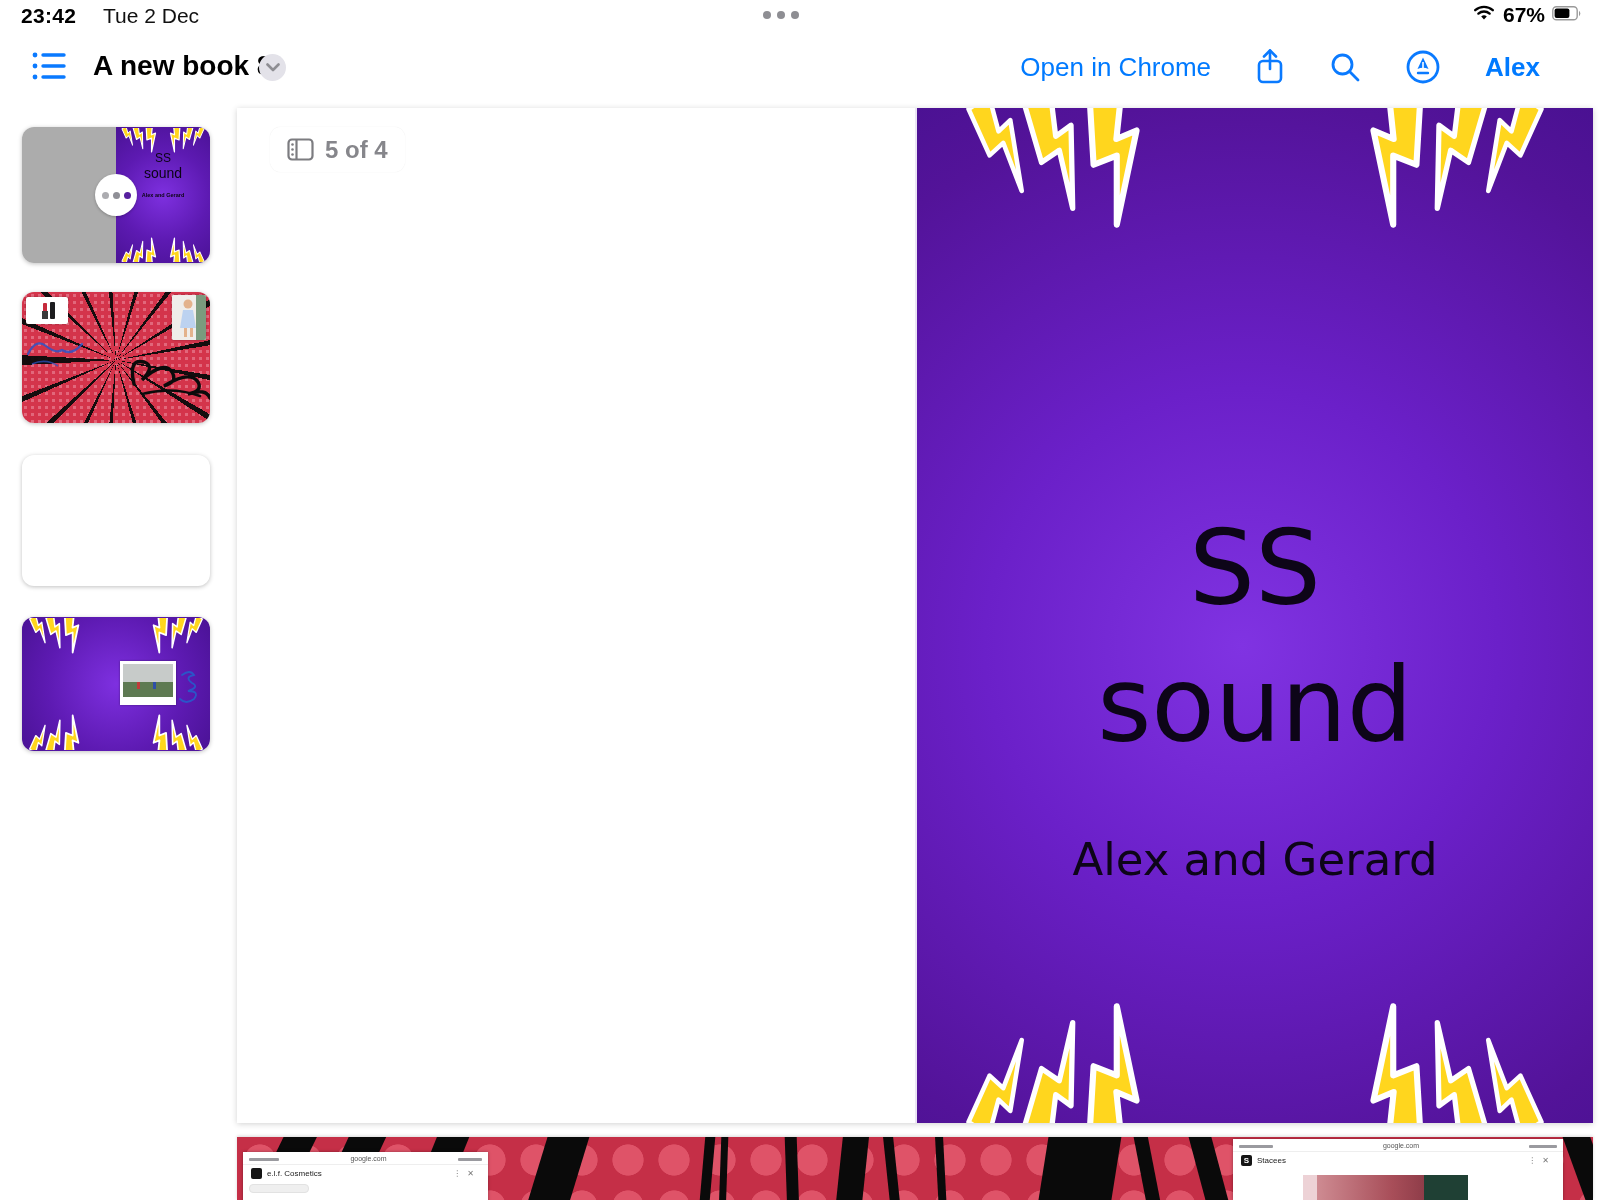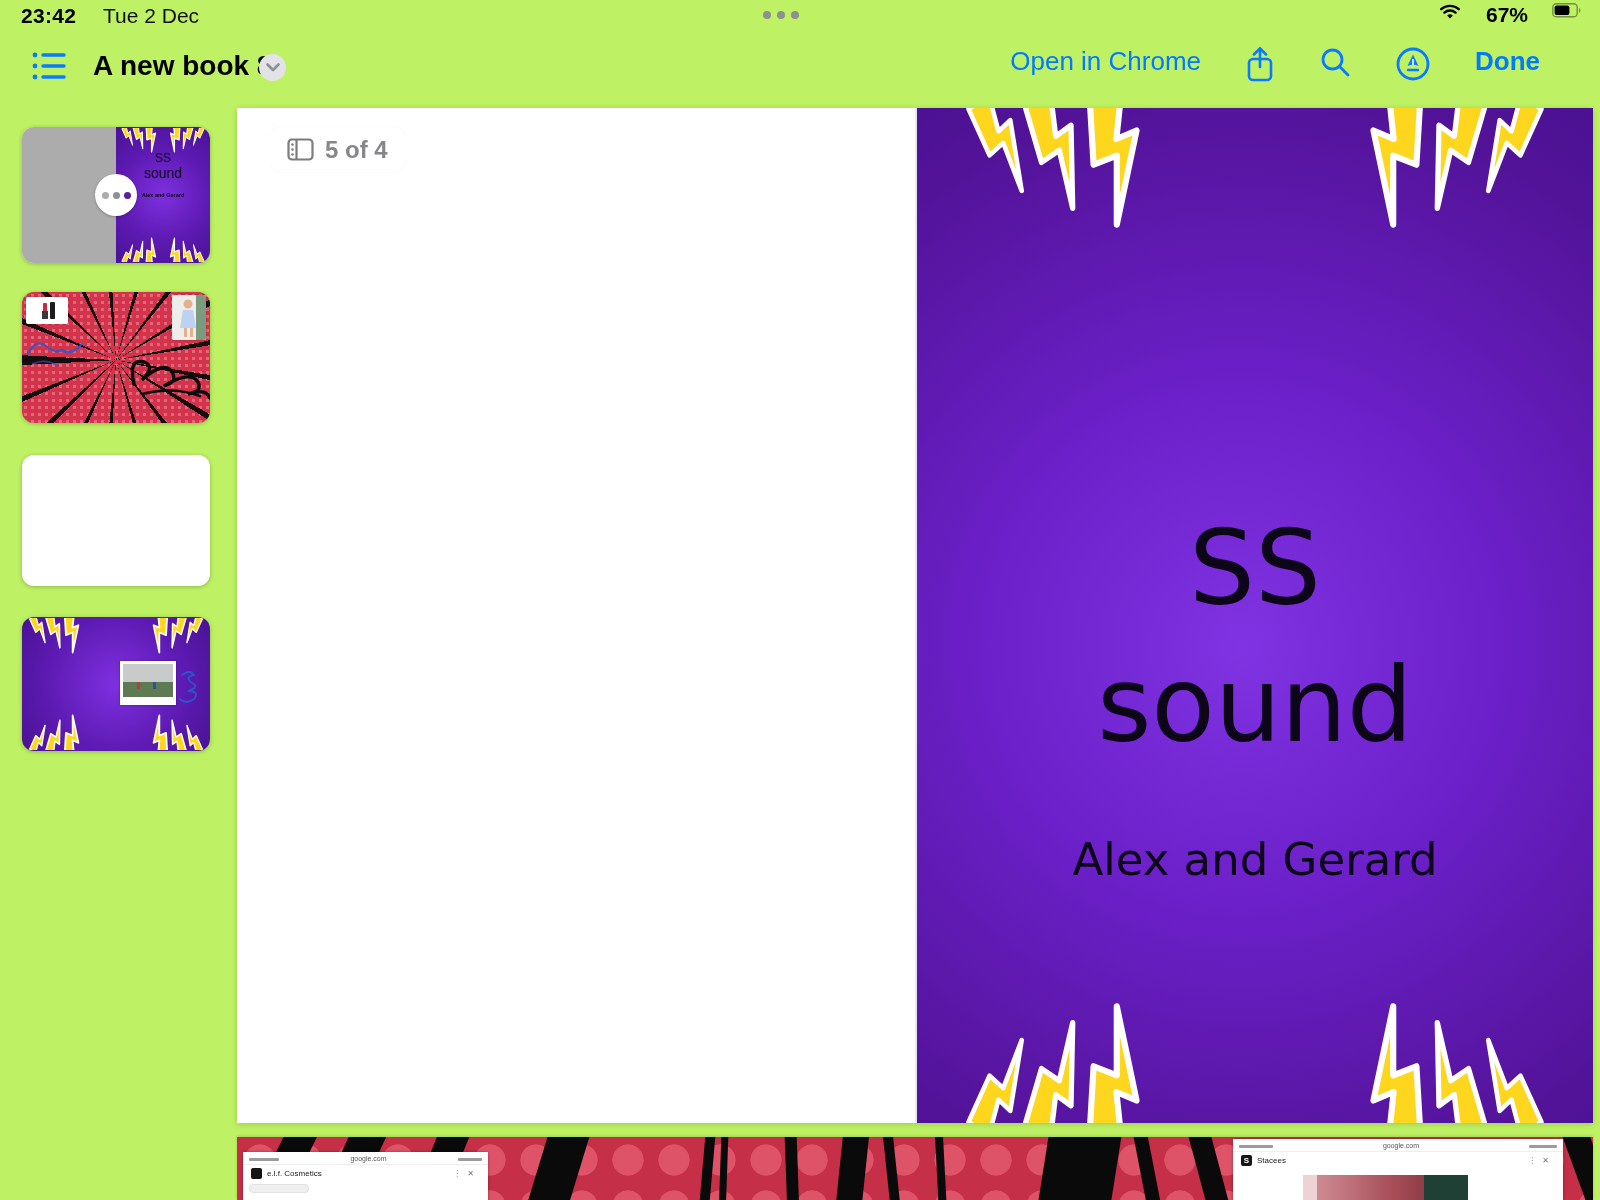--- a/index.html
+++ b/index.html
@@ -1,37 +1,37 @@
 <!DOCTYPE html>
 <html><head>
 <meta charset="utf-8">
 <style>
   * { margin:0; padding:0; box-sizing:border-box; }
   html,body { background:#e9e9ee; }
   .stage {
     position:relative; width:1600px; height:1200px; overflow:hidden;
-    background:#bef264; font-family:"Liberation Sans", sans-serif; color:#000;
+    background:#ffffff; font-family:"Liberation Sans", sans-serif; color:#000;
   }
 
   
   .sb-time { position:absolute; left:21px; top:4px; font-size:21px; font-weight:700; letter-spacing:.3px; }
   .sb-date { position:absolute; left:103px; top:4px; font-size:21px; font-weight:400; color:#111; }
   .sb-dots { position:absolute; left:763px; top:11px; display:flex; gap:6px; }
   .sb-dots span { width:8px; height:8px; border-radius:50%; background:#8E8E93; }
-  .sb-right { position:absolute; right:18px; top:3px; display:flex; align-items:flex-start; gap:24px; }
+  .sb-right { position:absolute; right:18px; top:3px; display:flex; align-items:center; gap:7px; }
   .sb-batt-txt { font-size:21px; font-weight:600; }
 
   
   .toc-btn { position:absolute; left:30px; top:47px; width:38px; height:38px; cursor:pointer; }
   .book-title { position:absolute; left:93px; top:50px; font-size:28px; font-weight:700; }
   .title-chevron {
     position:absolute; left:259px; top:54px; width:27px; height:27px; border-radius:50%;
     background:#E3E2E9; display:flex; align-items:center; justify-content:center; cursor:pointer;
   }
-  .tb-right { position:absolute; right:60px; top:46px; height:42px; display:flex; align-items:flex-start; gap:44px; }
+  .tb-right { position:absolute; right:60px; top:46px; height:42px; display:flex; align-items:center; gap:44px; }
   .link-blue { color:#007AFF; font-size:26px; cursor:pointer; text-decoration:none; }
   .done { font-weight:700; }
   .icon-btn { cursor:pointer; display:flex; align-items:center; }
 
   
   .thumb {
     position:absolute; left:22px; width:188px; border-radius:12px; overflow:hidden;
     box-shadow:0 1px 4px rgba(0,0,0,.25); cursor:pointer; background:#fff;
   }
   .t1 { top:127px; height:136px; display:flex; }
@@ -209,21 +209,21 @@
       </svg>
     </span>
     <span class="icon-btn">
       <svg width="36" height="36" viewBox="0 0 36 36">
         <circle cx="18" cy="18" r="15" fill="none" stroke="#0A7AFF" stroke-width="2.8"></circle>
         <path d="M18 8.5 L23.5 20 Q18 17.4 12.5 20 Z" fill="#0A7AFF"></path>
         <line x1="18" y1="13" x2="18" y2="19" stroke="#fff" stroke-width="1.6"></line>
         <line x1="13" y1="24" x2="23" y2="24" stroke="#0A7AFF" stroke-width="2.4" stroke-linecap="round"></line>
       </svg>
     </span>
-    <a class="link-blue done">Done</a>
+    <a class="link-blue done">Alex</a>
   </div>
 
   <div class="thumb t1">
     <div class="t1-gray"></div>
     <div class="mini-cover">
       <svg class="mini-cl cl-tl" viewBox="0 0 215 168">
           <use href="#cluster"></use>
         </svg>
       <svg class="mini-cl cl-tr" viewBox="0 0 215 168">
           <use href="#cluster"></use>

